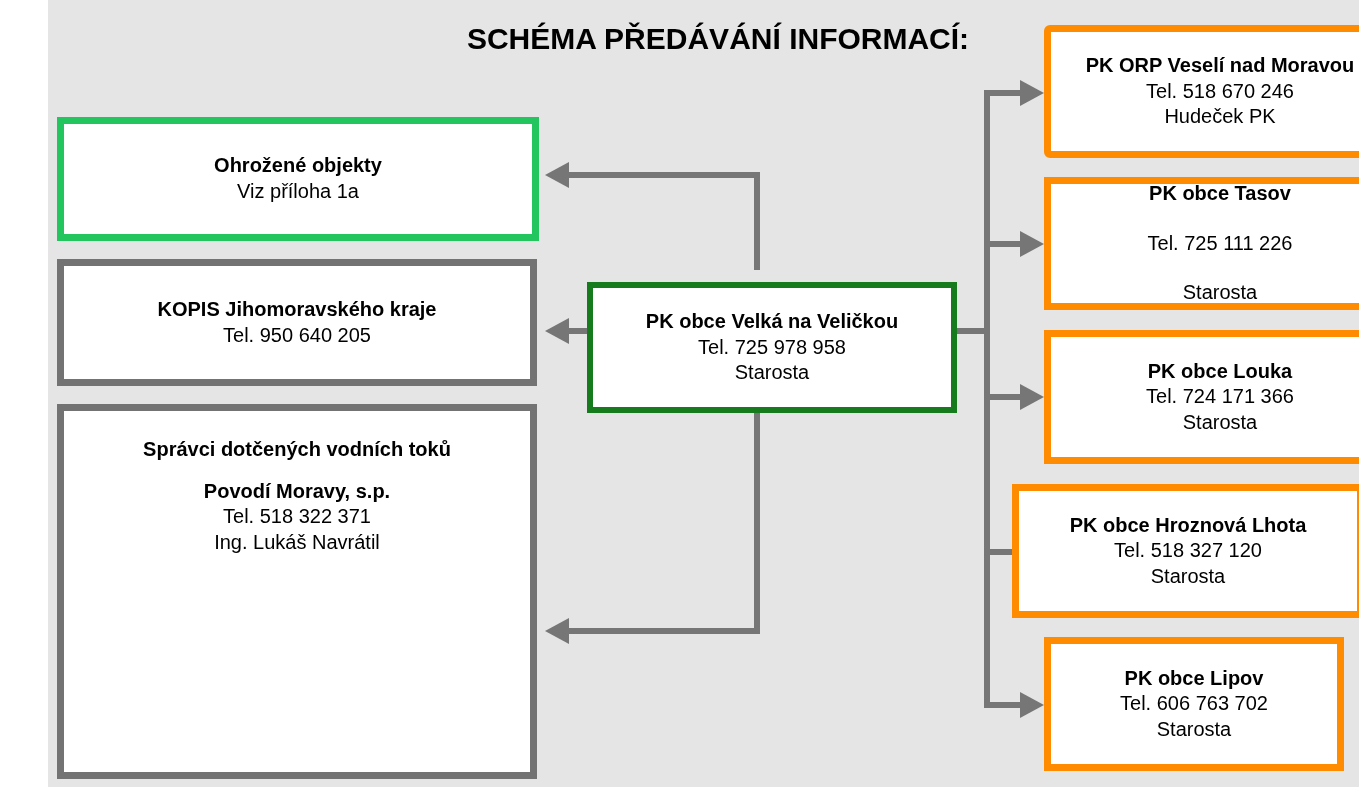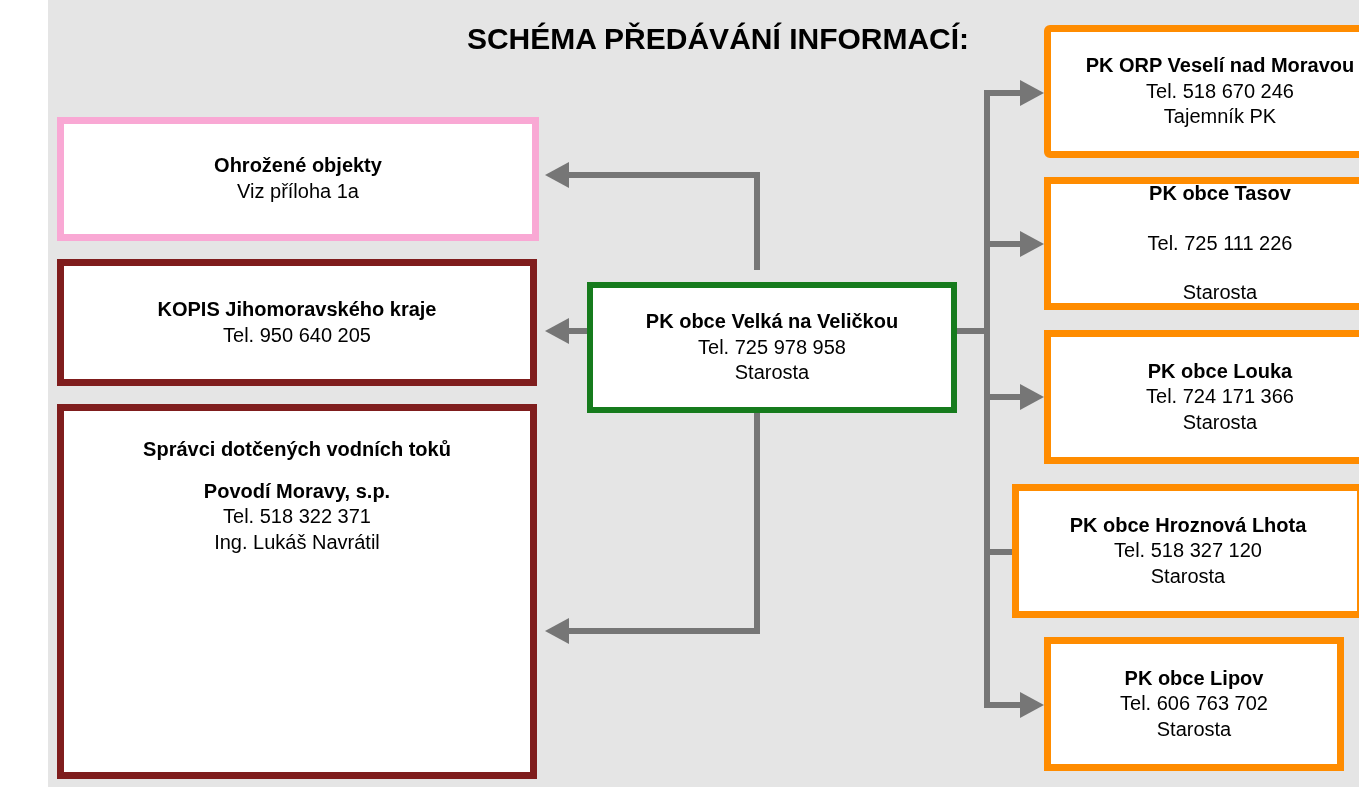--- a/index.html
+++ b/index.html
@@ -53,22 +53,22 @@
   }
   .box .ln {
     font-weight: normal;
     font-size: 20px;
     white-space: nowrap;
   }
   .box .gap {
     height: 16px;
   }
 
-  .box-red     { border: 7px solid #f9a8d4; }
-  .box-blue    { border: 7px solid #7f1d1d; }
+  .box-red     { border: 7px solid #22c55e; }
+  .box-blue    { border: 7px solid #737373; }
   .box-green   { border: 6px solid #167B1D; }
   .box-orange  { border: 7px solid #FF8C00; }
 
   
   .conn {
     position: absolute;
     background: #767676;
   }
   .conn-h { height: 6px; }
   .conn-v { width: 6px; }
@@ -148,21 +148,21 @@
 
   <div class="box box-green" style="left:539px; top:282px; width:370px; height:131px;">
     <div class="hdr">PK obce Velká na Veličkou</div>
     <div class="ln">Tel. 725 978 958</div>
     <div class="ln">Starosta</div>
   </div>
 
   <div class="box box-orange" style="left:996px; top:25px; width:352px; height:133px;border-radius:6px;">
     <div class="hdr">PK ORP Veselí nad Moravou</div>
     <div class="ln">Tel. 518 670 246</div>
-    <div class="ln">Tajemník PK</div>
+    <div class="ln">Hudeček PK</div>
   </div>
 
   <div class="box box-orange" style="left:996px; top:177px; width:352px; height:133px;gap:24px;">
     <div class="hdr">PK obce Tasov</div>
     <div class="ln">Tel. 725 111 226</div>
     <div class="ln">Starosta</div>
   </div>
 
   <div class="box box-orange" style="left:996px; top:330px; width:352px; height:134px;">
     <div class="hdr">PK obce Louka</div>

